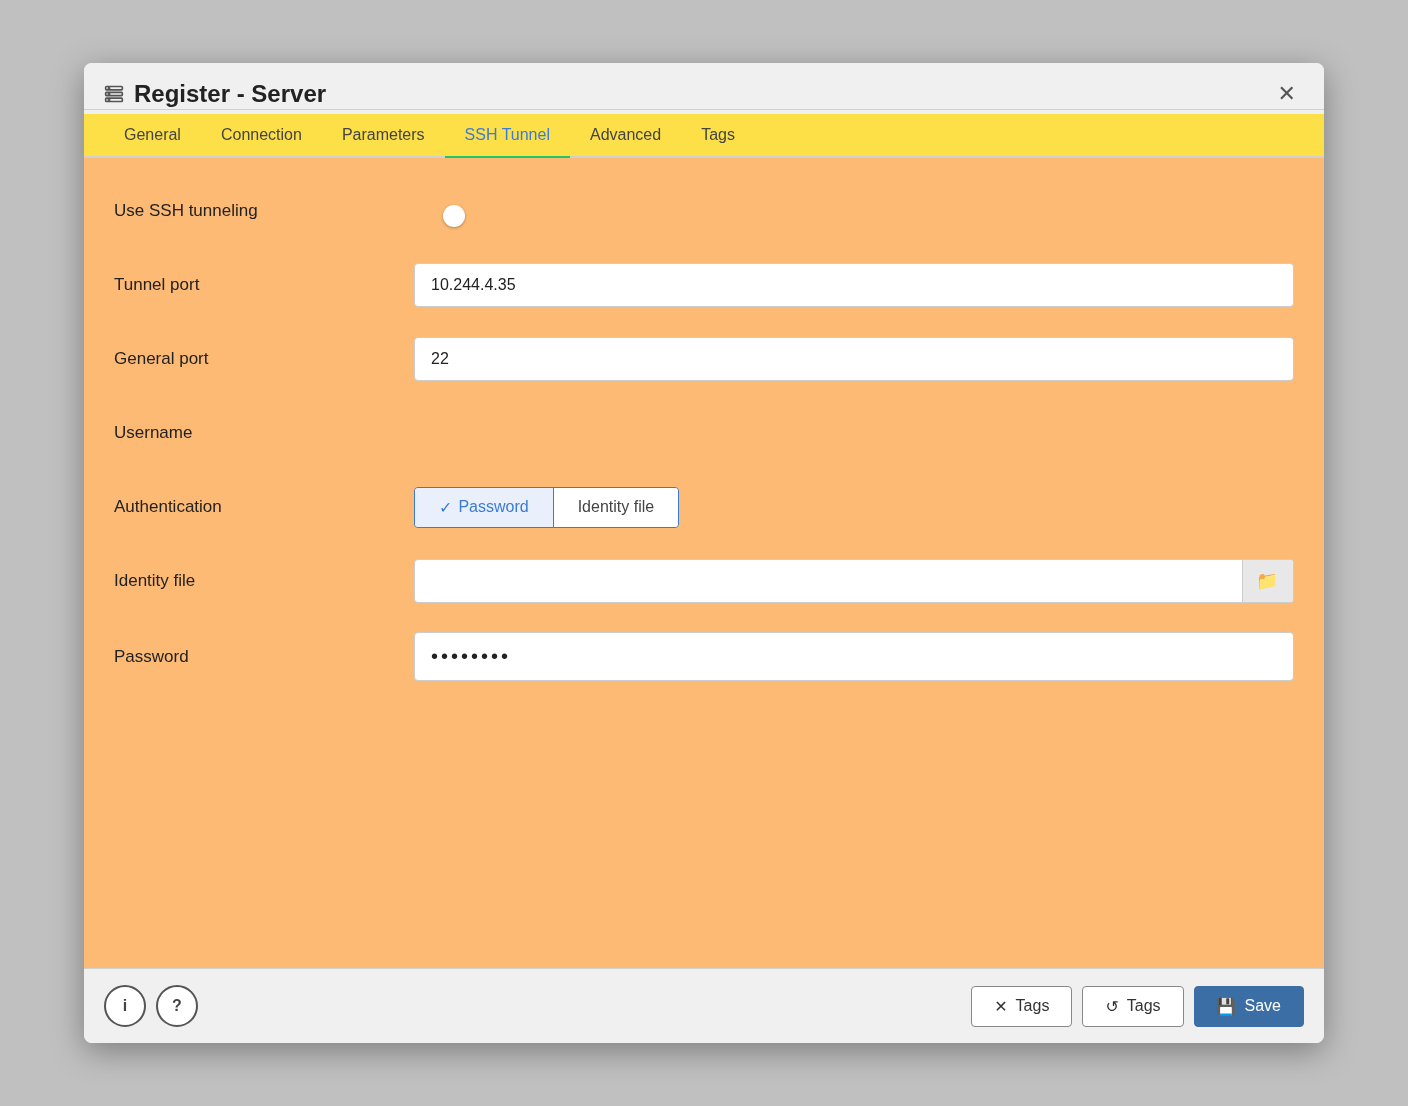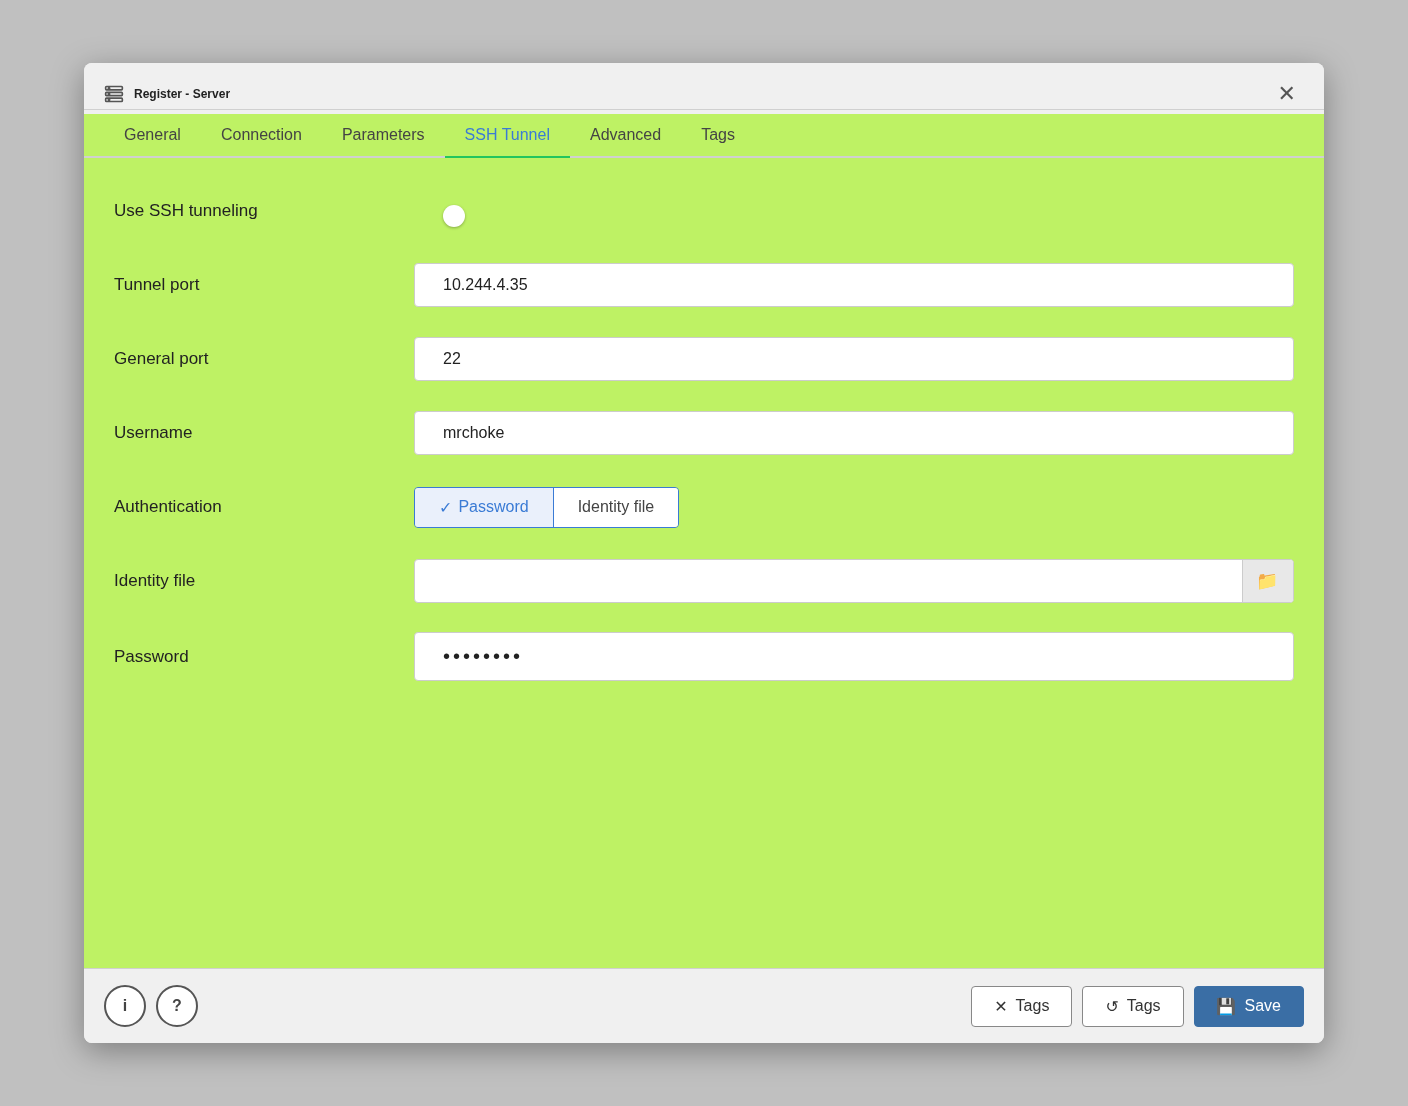--- a/index.html
+++ b/index.html
@@ -39,42 +39,42 @@
       align-items: center;
       gap: 10px;
     }
 
     .title-icon {
       width: 20px;
       height: 20px;
     }
 
     .title-text {
-      font-size: 12px;
+      font-size: 24px;
       font-weight: 600;
       color: #222;
     }
 
     .close-btn {
       background: none;
       border: none;
       font-size: 22px;
       cursor: pointer;
       color: #555;
       padding: 4px 8px;
       border-radius: 4px;
       line-height: 1;
     }
 
     
     .tabs {
       display: flex;
       gap: 0;
       padding: 0 20px;
-      background: #bef264;
+      background: #fde047;
       border-bottom: 2px solid #d0d0d0;
       margin-top: 4px;
     }
 
     .tab {
       padding: 12px 20px;
       font-size: 16px;
       color: #444;
       cursor: pointer;
       border: none;
@@ -87,21 +87,21 @@
     .tab.active {
       color: #3a7bd5;
       border-bottom: 2px solid #22c55e;
       font-weight: 500;
     }
 
     
     .content {
       flex: 1;
       padding: 30px 30px;
-      background: #bef264;
+      background: #fdba74;
       overflow-y: auto;
     }
 
     
     .form-row {
       display: flex;
       align-items: center;
       margin-bottom: 28px;
       min-height: 46px;
     }
@@ -113,21 +113,21 @@
       flex-shrink: 0;
     }
 
     .form-control {
       flex: 1;
     }
 
     
     .input-field {
       width: 100%;
-      padding: 12px 28px;
+      padding: 12px 16px;
       font-size: 16px;
       border: 1px solid #ccc;
       border-radius: 4px;
       background: #fff;
       color: #222;
       outline: none;
     }
 
     
     .toggle-switch {
@@ -347,23 +347,20 @@
 
     <div class="form-row">
       <span class="form-label">General port</span>
       <div class="form-control">
         <input type="text" class="input-field" value="22" style="">
       </div>
     </div>
 
     <div class="form-row">
       <span class="form-label">Username</span>
-      <div class="form-control">
-        <input type="text" class="input-field" value="mrchoke" style="">
-      </div>
     </div>
 
     <div class="form-row">
       <span class="form-label">Authentication</span>
       <div class="form-control">
         <div class="auth-group">
           <button class="auth-btn active">
             <span>✓</span>
             <span>Password</span>
           </button>

